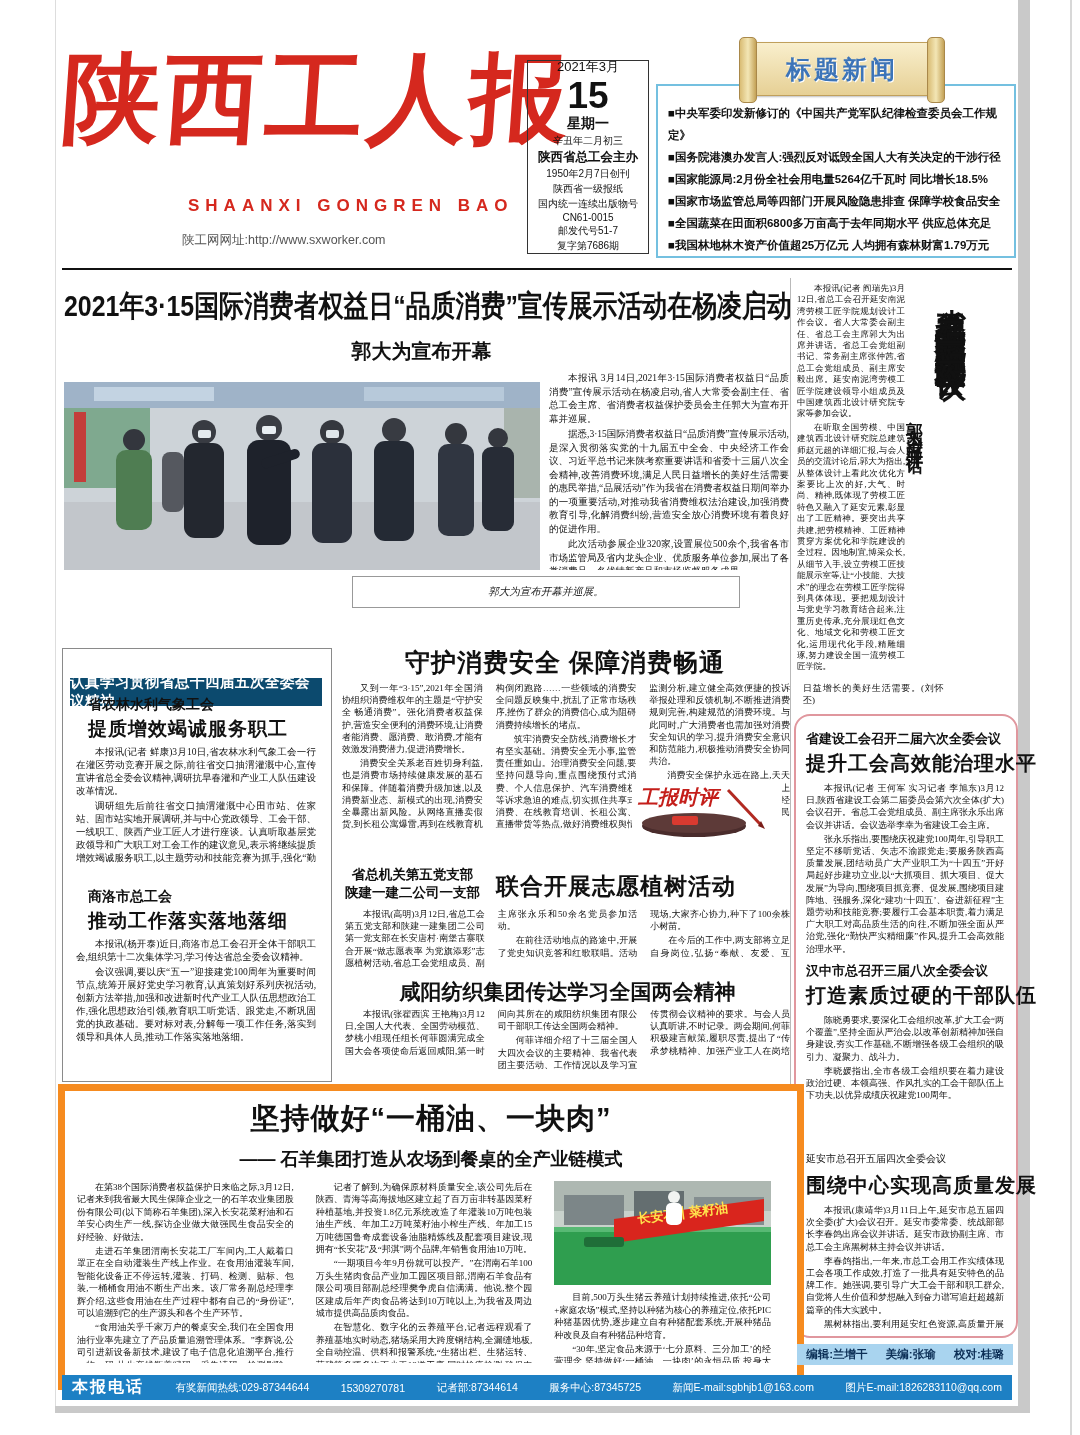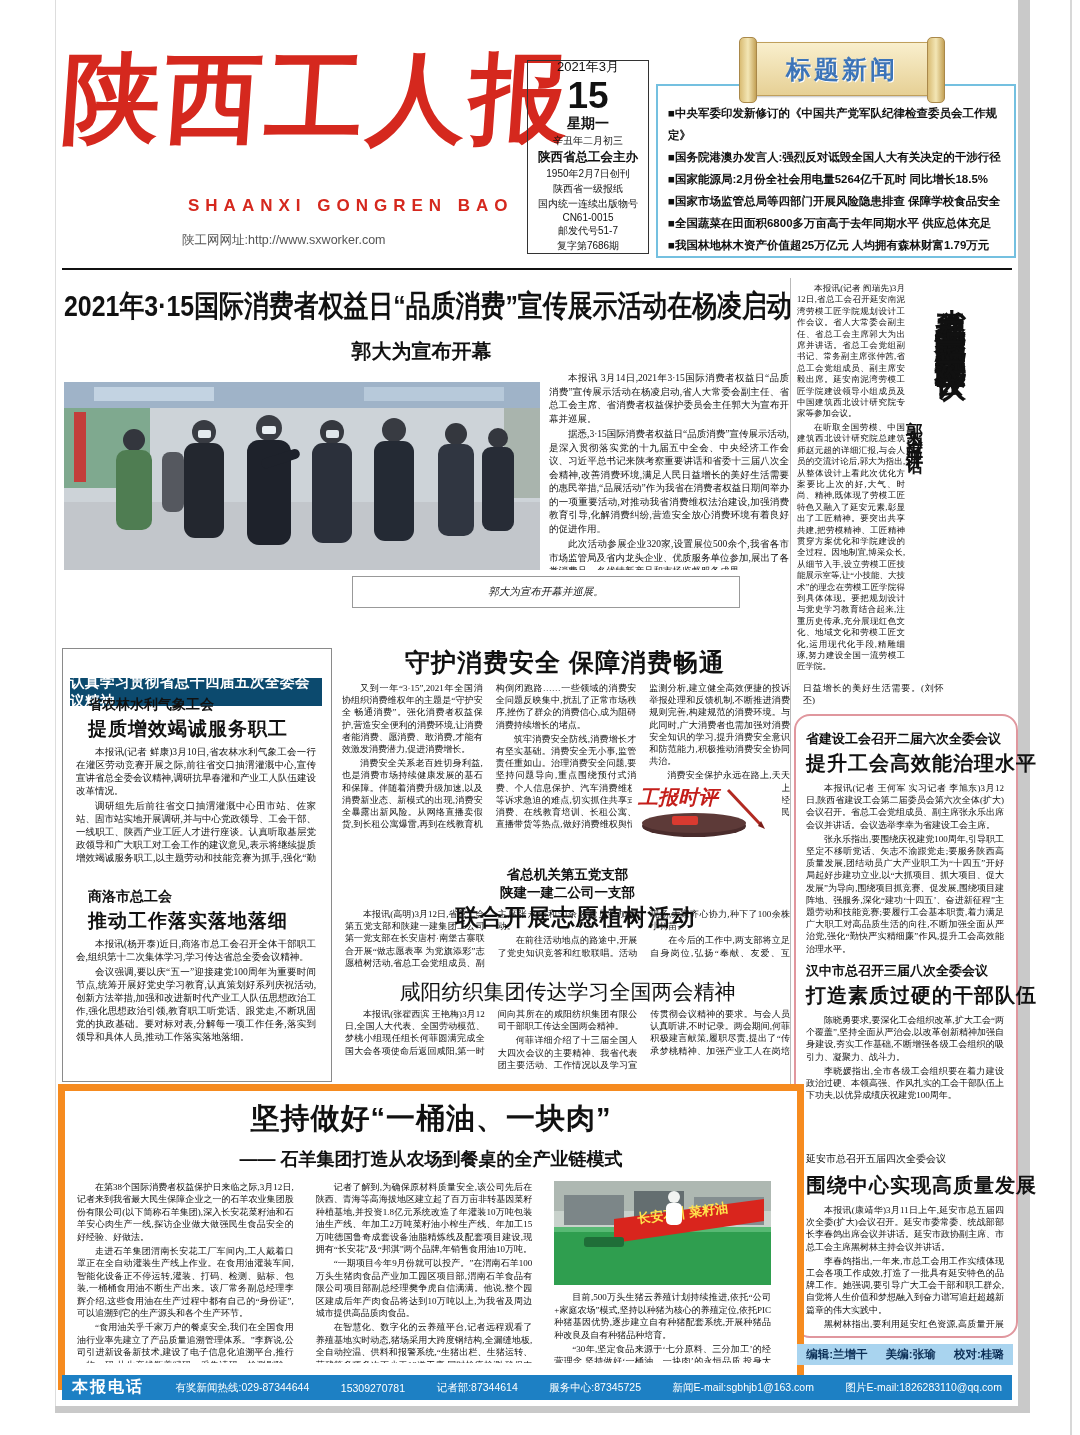--- a/index.html
+++ b/index.html
@@ -56,26 +56,26 @@
   .redbanner{left:70px;top:655px;width:252px;height:28px;background:#0c4a6e;color:#fff;display:flex;
              align-items:center;justify-content:center;font-size:14.5px;font-weight:bold;letter-spacing:0.5px;margin-top:23px;}
   .kicker{font-size:14px;font-weight:bold;}
   .atitle{font-size:19px;font-weight:900;letter-spacing:1px;}
   .smallbody{font-size:9.5px;line-height:13px;overflow:hidden;}
   
   .cons-title{left:340px;top:646px;width:450px;text-align:center;font-size:25px;font-weight:900;letter-spacing:1px;}
   .cons-body{left:342px;top:682px;width:448px;height:152px;column-count:3;column-gap:13px;
              font-size:9px;line-height:12.2px;}
   .stamp{left:632px;top:782px;width:150px;height:58px;background:#fff;}
-  .tree-head{left:345px;top:866px;width:445px;display:flex;align-items:center;flex-direction:column;}
+  .tree-head{left:345px;top:866px;width:445px;display:flex;align-items:flex-end;}
   .tree-kicker{font-size:13.5px;font-weight:bold;line-height:1.35;text-align:center;}
   .tree-title{font-size:23px;font-weight:900;margin-left:16px;letter-spacing:1px;}
   .tree-body{left:345px;top:908px;width:445px;height:64px;column-count:3;column-gap:13px;
              font-size:9px;line-height:12.2px;overflow:hidden;}
-  .tex-title{left:345px;top:978px;width:445px;text-align:center;font-size:21px;font-weight:400;}
+  .tex-title{left:345px;top:978px;width:445px;text-align:center;font-size:21px;font-weight:700;}
   .tex-body{left:345px;top:1008px;width:445px;height:72px;column-count:3;column-gap:13px;
             font-size:9px;line-height:12.2px;overflow:hidden;}
   
   .pinkbox{left:794px;top:714px;width:220px;height:620px;border:2px solid #e0979e;border-radius:16px;}
   
   .feature{left:58px;top:1084px;width:732px;height:292px;border:7px solid #f68b1f;background:#fff;}
   .f-title{position:absolute;left:0;top:8px;width:100%;text-align:center;font-size:29px;font-weight:900;letter-spacing:1px;}
   .f-sub{position:absolute;left:0;top:56px;width:100%;text-align:center;font-size:18px;font-weight:bold;}
   .f-cols{position:absolute;left:12px;top:90px;width:694px;height:182px;display:flex;gap:22px;overflow:hidden;}
   .f-col{width:222px;font-size:9px;line-height:12.4px;overflow:hidden;}

